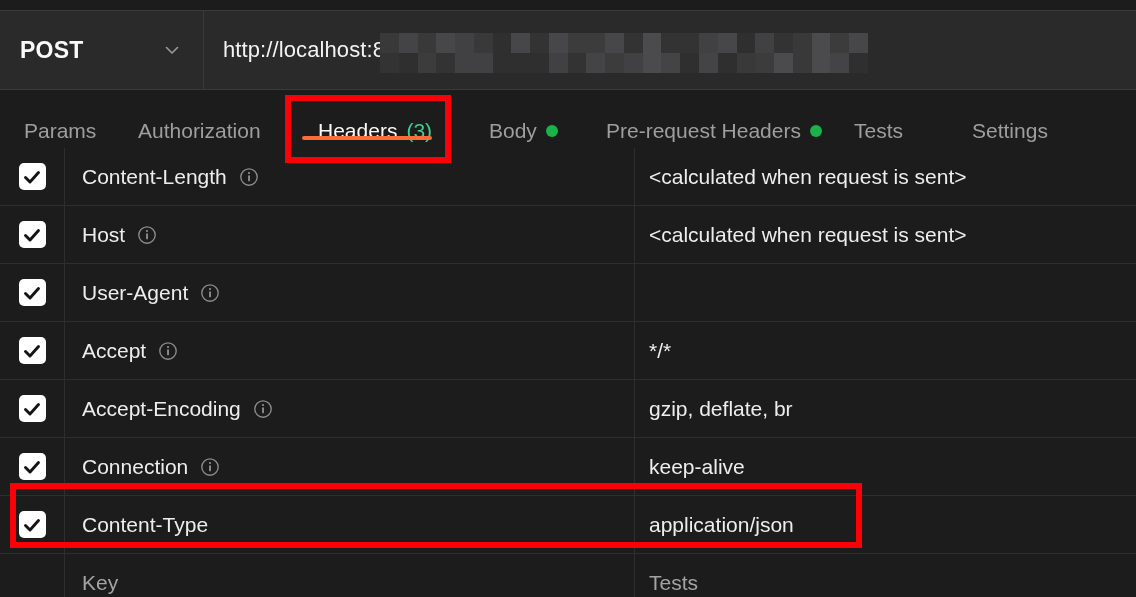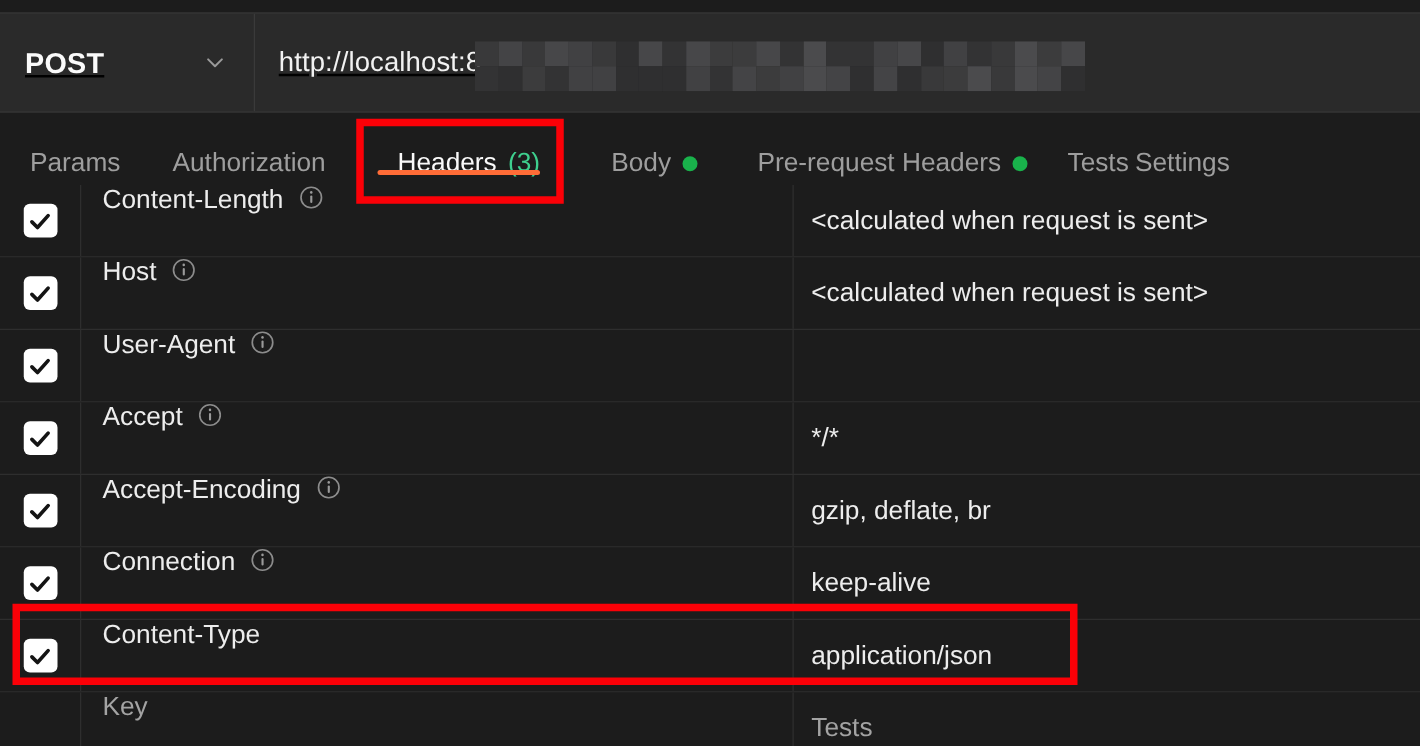--- a/index.html
+++ b/index.html
@@ -31,21 +31,20 @@
   .url-row {
     position: absolute;
     left: 0; top: 10px;
     width: 1136px; height: 80px;
     display: flex;
     align-items: stretch;
     background: #2a2a2a;
     border: 1px solid #3a3a3a;
     border-left: none;
     border-right: none;
-    text-decoration: underline;
   }
 
   .method-select {
     position: relative;
     width: 204px;
     display: flex;
     align-items: center;
     padding: 0 20px;
     border-right: 1px solid #3a3a3a;
     cursor: pointer;
@@ -144,21 +143,21 @@
     border-radius: 2px;
   }
 
   
   #tab-params       { position:absolute; left: 8px;   }
   #tab-authorization{ position:absolute; left: 122px; }
   #tab-headers      { position:absolute; left: 302px; }
   #tab-body         { position:absolute; left: 473px; }
   #tab-prerequest   { position:absolute; left: 590px; }
   #tab-tests        { position:absolute; left: 838px; }
-  #tab-settings     { position:absolute; left: 892px; justify-content: flex-end; }
+  #tab-settings     { position:absolute; left: 956px; justify-content: flex-end; }
 
   
   .table {
     position: absolute;
     left: 0; top: 148px;
     width: 1136px;
   }
   .row {
     position: relative;
     display: flex;
@@ -181,20 +180,21 @@
     background: #ffffff;
     display: flex;
     align-items: center;
     justify-content: center;
   }
   .checkbox svg { display: block; }
 
   .cell-key {
     width: 570px;
     display: flex;
+    align-items: center;
     gap: 12px;
     padding-left: 17px;
     border-right: 1px solid #2e2e2e;
     cursor: text;
   }
   .key-text {
     color: #ededed;
     font-size: 21px;
     white-space: nowrap;
   }

